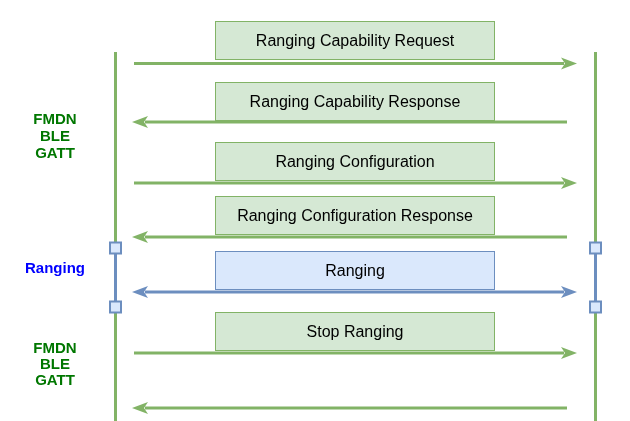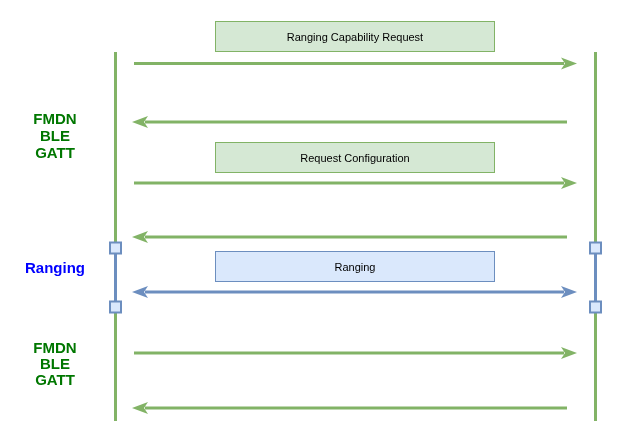--- a/index.html
+++ b/index.html
@@ -11,24 +11,24 @@
     overflow:hidden;
   }
   svg.wires{position:absolute;left:0;top:0;width:630px;height:421px;}
   .g-stroke{stroke:var(--gatt-stroke,#82b366);}
   .b-stroke{stroke:var(--ranging-stroke,#6c8ebf);}
   .g-fill{fill:var(--gatt-stroke,#82b366);}
   .b-fill{fill:var(--ranging-stroke,#6c8ebf);}
   .handle{fill:var(--ranging-fill,#dae8fc);stroke:var(--ranging-stroke,#6c8ebf);stroke-width:2;}
   .wire{stroke-width:3;fill:none;}
   .msg{
-    position:absolute;left:215px;width:280px;height:31px;
+    position:absolute;left:215px;width:280px;height:39px;
     box-sizing:border-box;
     display:flex;align-items:center;justify-content:center;
-    font-size:11px;color:var(--message-text,#000000);
+    font-size:16px;color:var(--message-text,#000000);
     background:var(--gatt-fill,#d5e8d4);
     border:1.5px solid var(--gatt-stroke,#82b366);
     text-align:center;
   }
   .msg.rng{
     background:var(--ranging-fill,#dae8fc);
     border-color:var(--ranging-stroke,#6c8ebf);
   }
   .sec{
     position:absolute;left:5px;width:100px;
@@ -88,22 +88,25 @@
       <polygon class="g-fill" points="577,353 561,347 565,353 561,359"></polygon>
     </g>
 
     <g>
       <line class="wire g-stroke" x1="145" y1="408" x2="567" y2="408"></line>
       <polygon class="g-fill" points="132,408 148,402 144,408 148,414"></polygon>
     </g>
   </svg>
 
   <div class="msg" style="top:21px">Ranging Capability Request</div>
-  <div class="msg" style="top:142px">Request Configuration</div>
+  <div class="msg" style="top:82px">Ranging Capability Response</div>
+  <div class="msg" style="top:142px">Ranging Configuration</div>
+  <div class="msg" style="top:196px">Ranging Configuration Response</div>
   <div class="msg rng" style="top:251px">Ranging</div>
+  <div class="msg" style="top:312px">Stop Ranging</div>
 
   <div class="sec gatt" style="top:110px">FMDN
 BLE
 GATT</div>
   <div class="sec rng-label" style="top:259px">Ranging</div>
   <div class="sec gatt bottom" style="top:340px">FMDN
 BLE
 GATT</div>
 
 </div>

